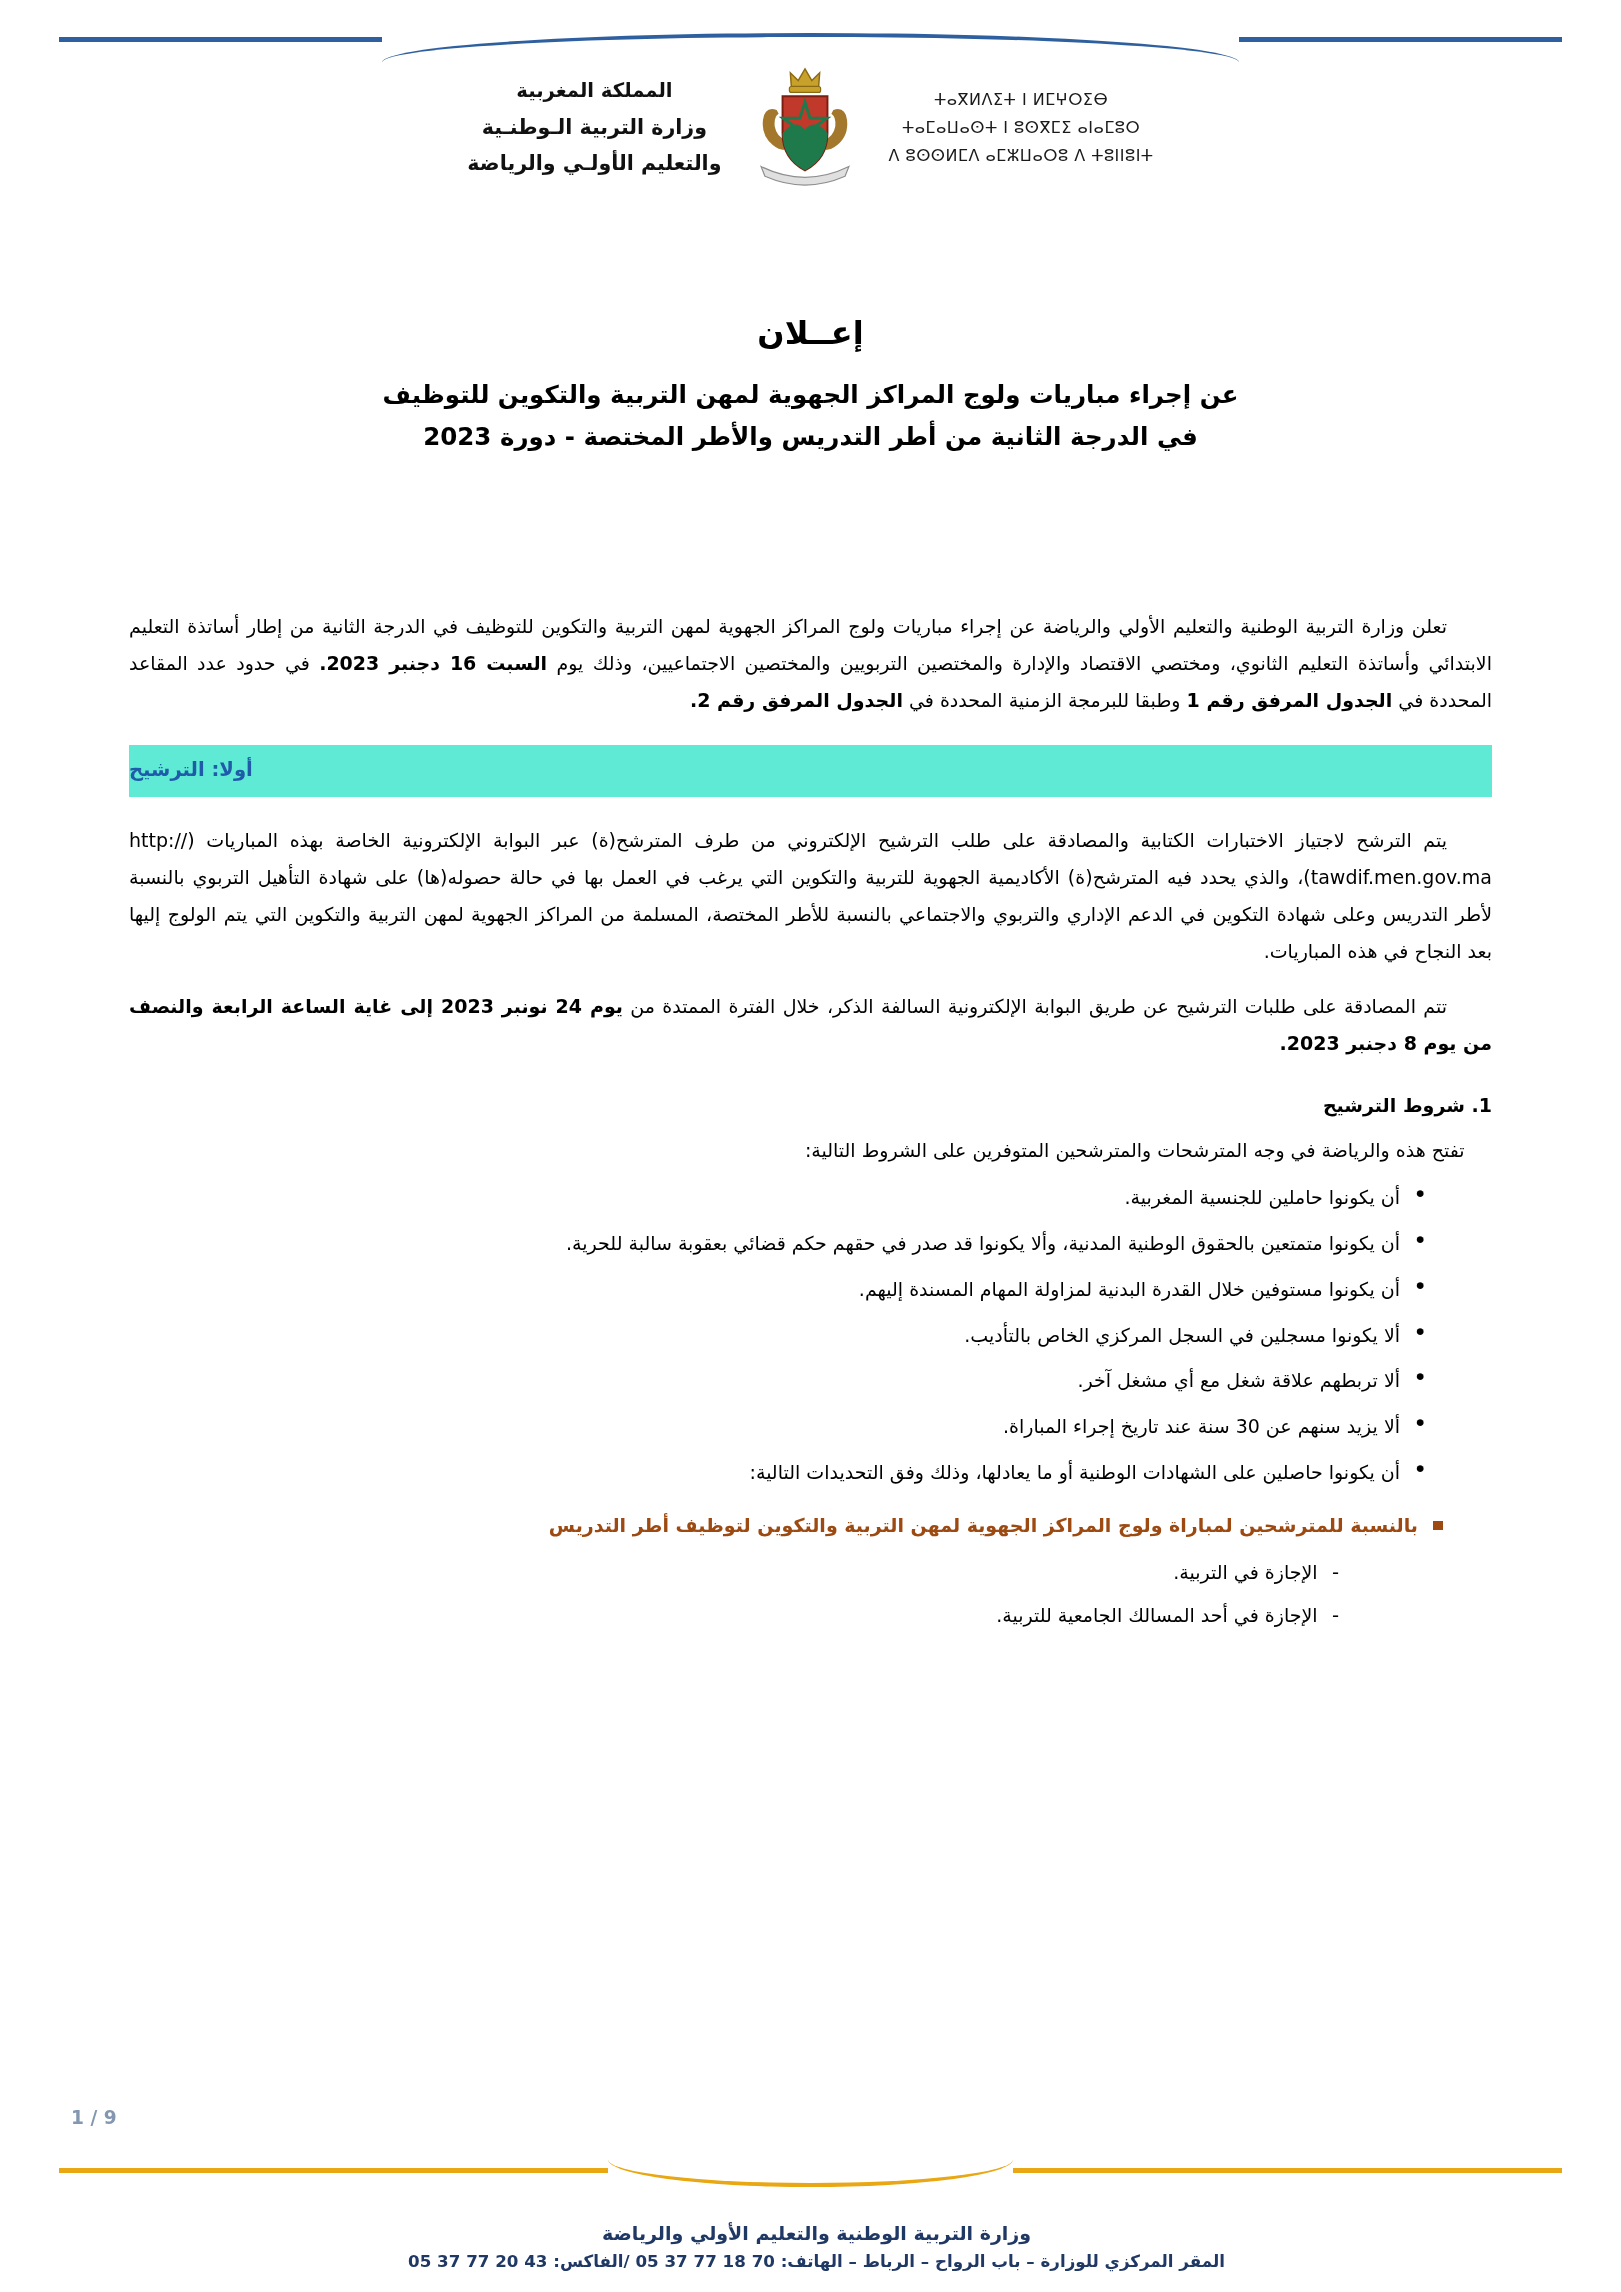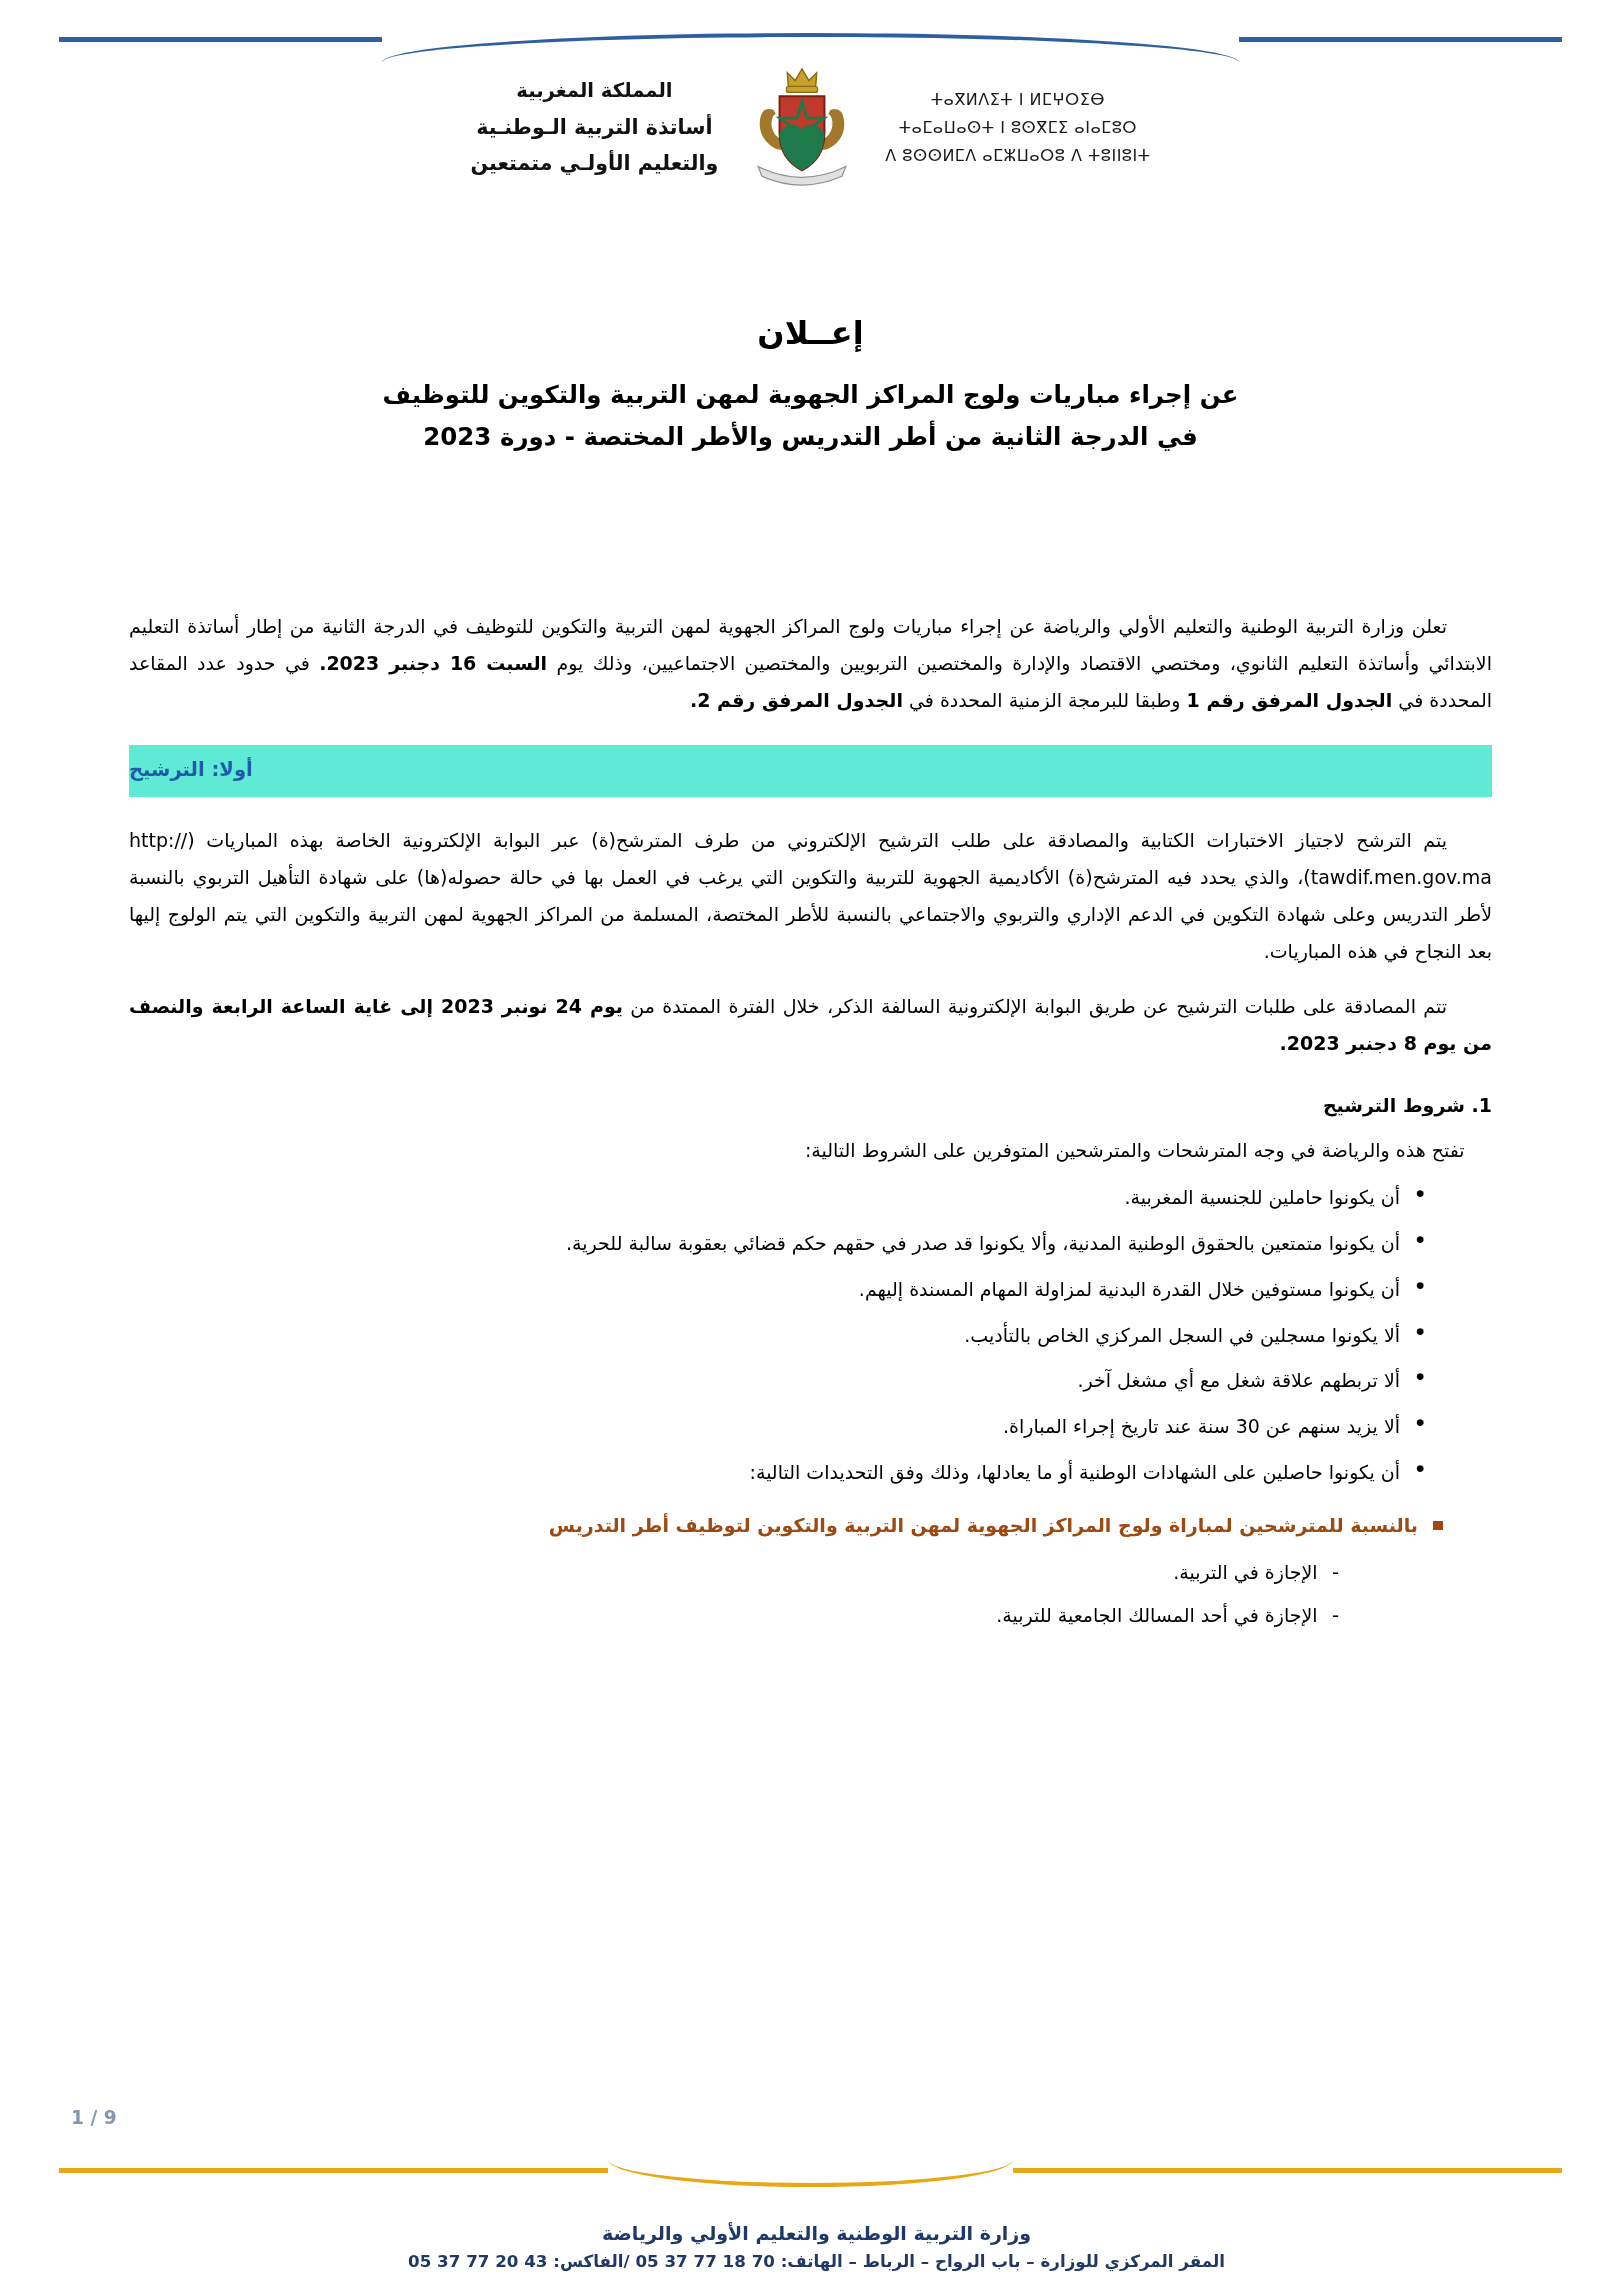--- a/index.html
+++ b/index.html
@@ -292,22 +292,22 @@
         <path d="M36 70 q12 -16 23 -4 q11 -12 23 4 v0 q0 26 -23 38 q-23 -12 -23 -38 z" fill="#1e7a4b"></path>
 
         <path d="M59 38 l5.2 16.4 h17.2 l-13.9 10.1 l5.3 16.4 l-13.8 -10.2 l-13.8 10.2 l5.3 -16.4 l-13.9 -10.1 h17.2 z" fill="none" stroke="#1e7a4b" stroke-width="3"></path>
 
         <path d="M14 104 q45 22 90 0 l-4 10 q-41 18 -82 0 z" fill="#e0e0e0" stroke="#8e8e8e" stroke-width="1.2"></path>
       </svg>
     </div>
 
     <div class="mast-col arabic">
       <div class="l1">المملكة المغربية</div>
-      <div class="l2">أساتذة التربية الـوطنـية</div>
-      <div class="l3">والتعليم الأولـي متمتعين</div>
+      <div class="l2">وزارة التربية الـوطنـية</div>
+      <div class="l3">والتعليم الأولـي والرياضة</div>
     </div>
   </div>
 
   <div class="title-block">
     <div class="doc-title">إعــلان</div>
     <div class="doc-subtitle">
       <div>عن إجراء مباريات ولوج المراكز الجهوية لمهن التربية والتكوين للتوظيف</div>
       <div>في الدرجة الثانية من أطر التدريس والأطر المختصة - دورة 2023</div>
     </div>
   </div>

